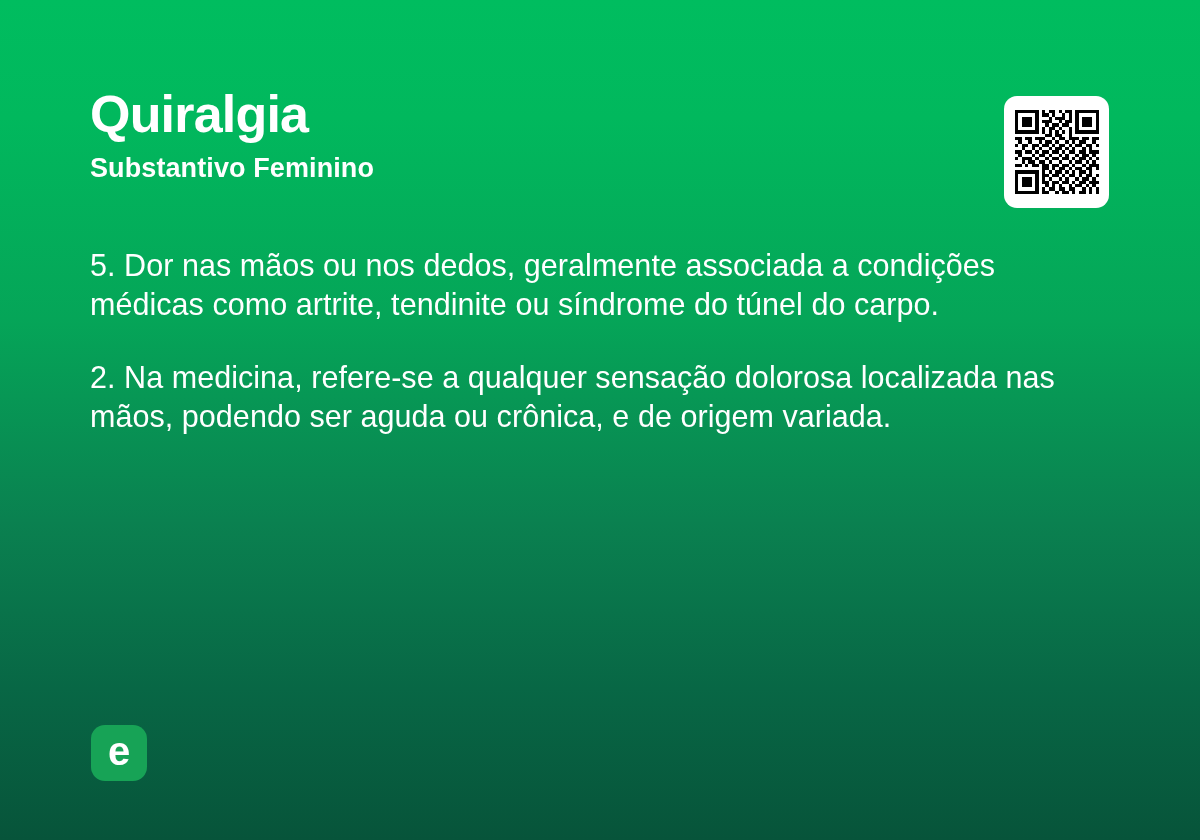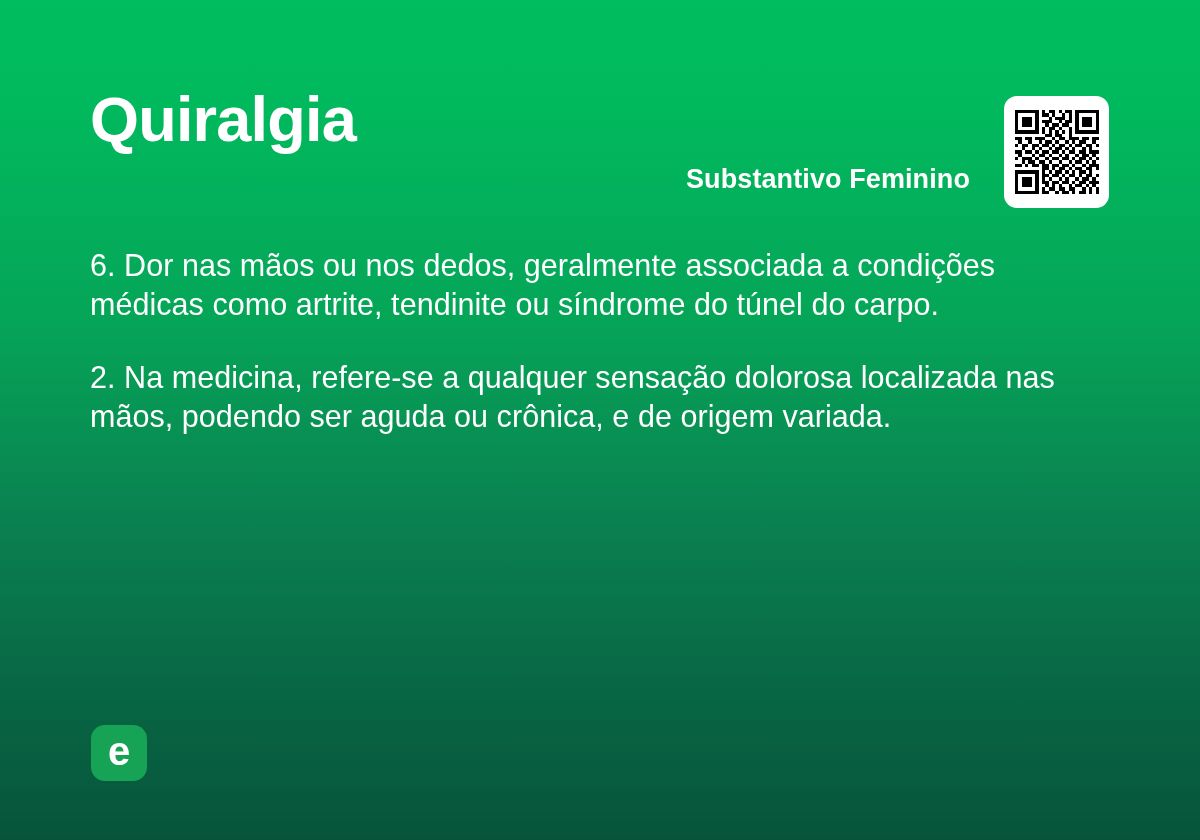--- a/index.html
+++ b/index.html
@@ -34,37 +34,36 @@
   
   .header {
     position: absolute;
     left: 90px;
     top: 88px;
     width: 880px;
   }
 
   .word-title {
     font-family: "Liberation Sans", sans-serif;
-    font-size: 63px;
+    font-size: 52px;
     font-weight: 700;
     line-height: 1.0;
     letter-spacing: -0.8px;
     color: #ffffff;
     white-space: nowrap;
   }
 
   .word-class {
     margin-top: 14px;
     font-size: 27px;
     font-weight: 600;
     letter-spacing: 0.1px;
     line-height: 1.1;
     color: #ffffff;
     white-space: nowrap;
-    text-align: right;
   }
 
   
   .qr-card {
     position: absolute;
     left: 1004px;
     top: 96px;
     width: 105px;
     height: 112px;
     background: #ffffff;
@@ -356,21 +355,21 @@
         <rect x="12" y="24" width="1" height="1" fill="#000000"></rect>
         <rect x="14" y="24" width="2" height="1" fill="#000000"></rect>
         <rect x="17" y="24" width="1" height="1" fill="#000000"></rect>
         <rect x="19" y="24" width="2" height="1" fill="#000000"></rect>
         <rect x="22" y="24" width="1" height="1" fill="#000000"></rect>
         <rect x="24" y="24" width="1" height="1" fill="#000000"></rect>
       </svg>
   </div>
 
   <div class="definitions">
-    <p class="definition">6. Dor nas mãos ou nos dedos, geralmente associada a condições médicas como artrite, tendinite ou síndrome do túnel do carpo.</p>
+    <p class="definition">5. Dor nas mãos ou nos dedos, geralmente associada a condições médicas como artrite, tendinite ou síndrome do túnel do carpo.</p>
     <p class="definition">2. Na medicina, refere-se a qualquer sensação dolorosa localizada nas mãos, podendo ser aguda ou crônica, e de origem variada.</p>
   </div>
 
   <div class="footer-logo">
     <span class="footer-logo-letter">e</span>
   </div>
 
 
 </div>
 

